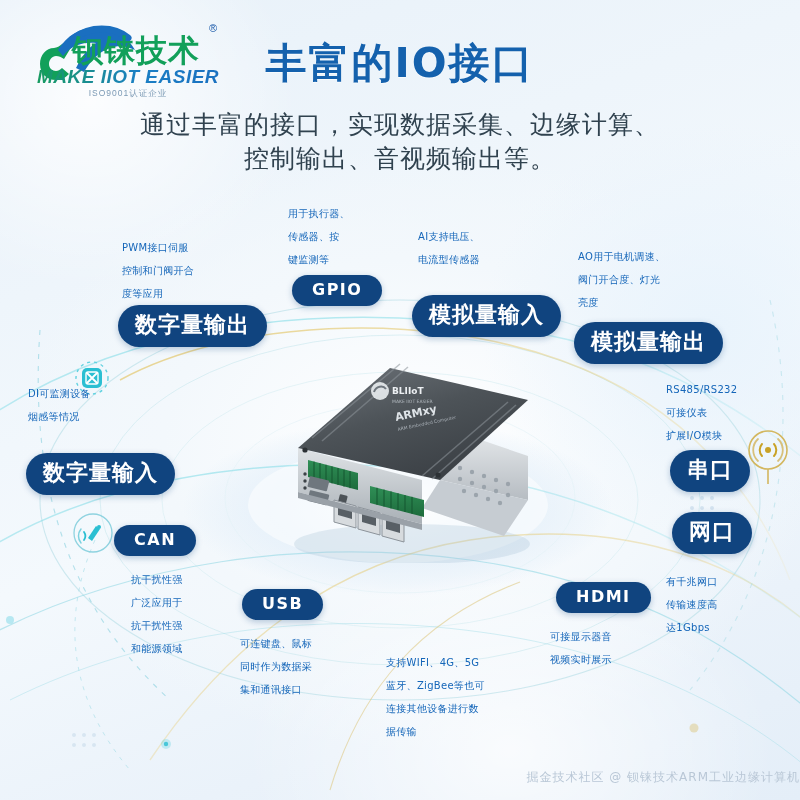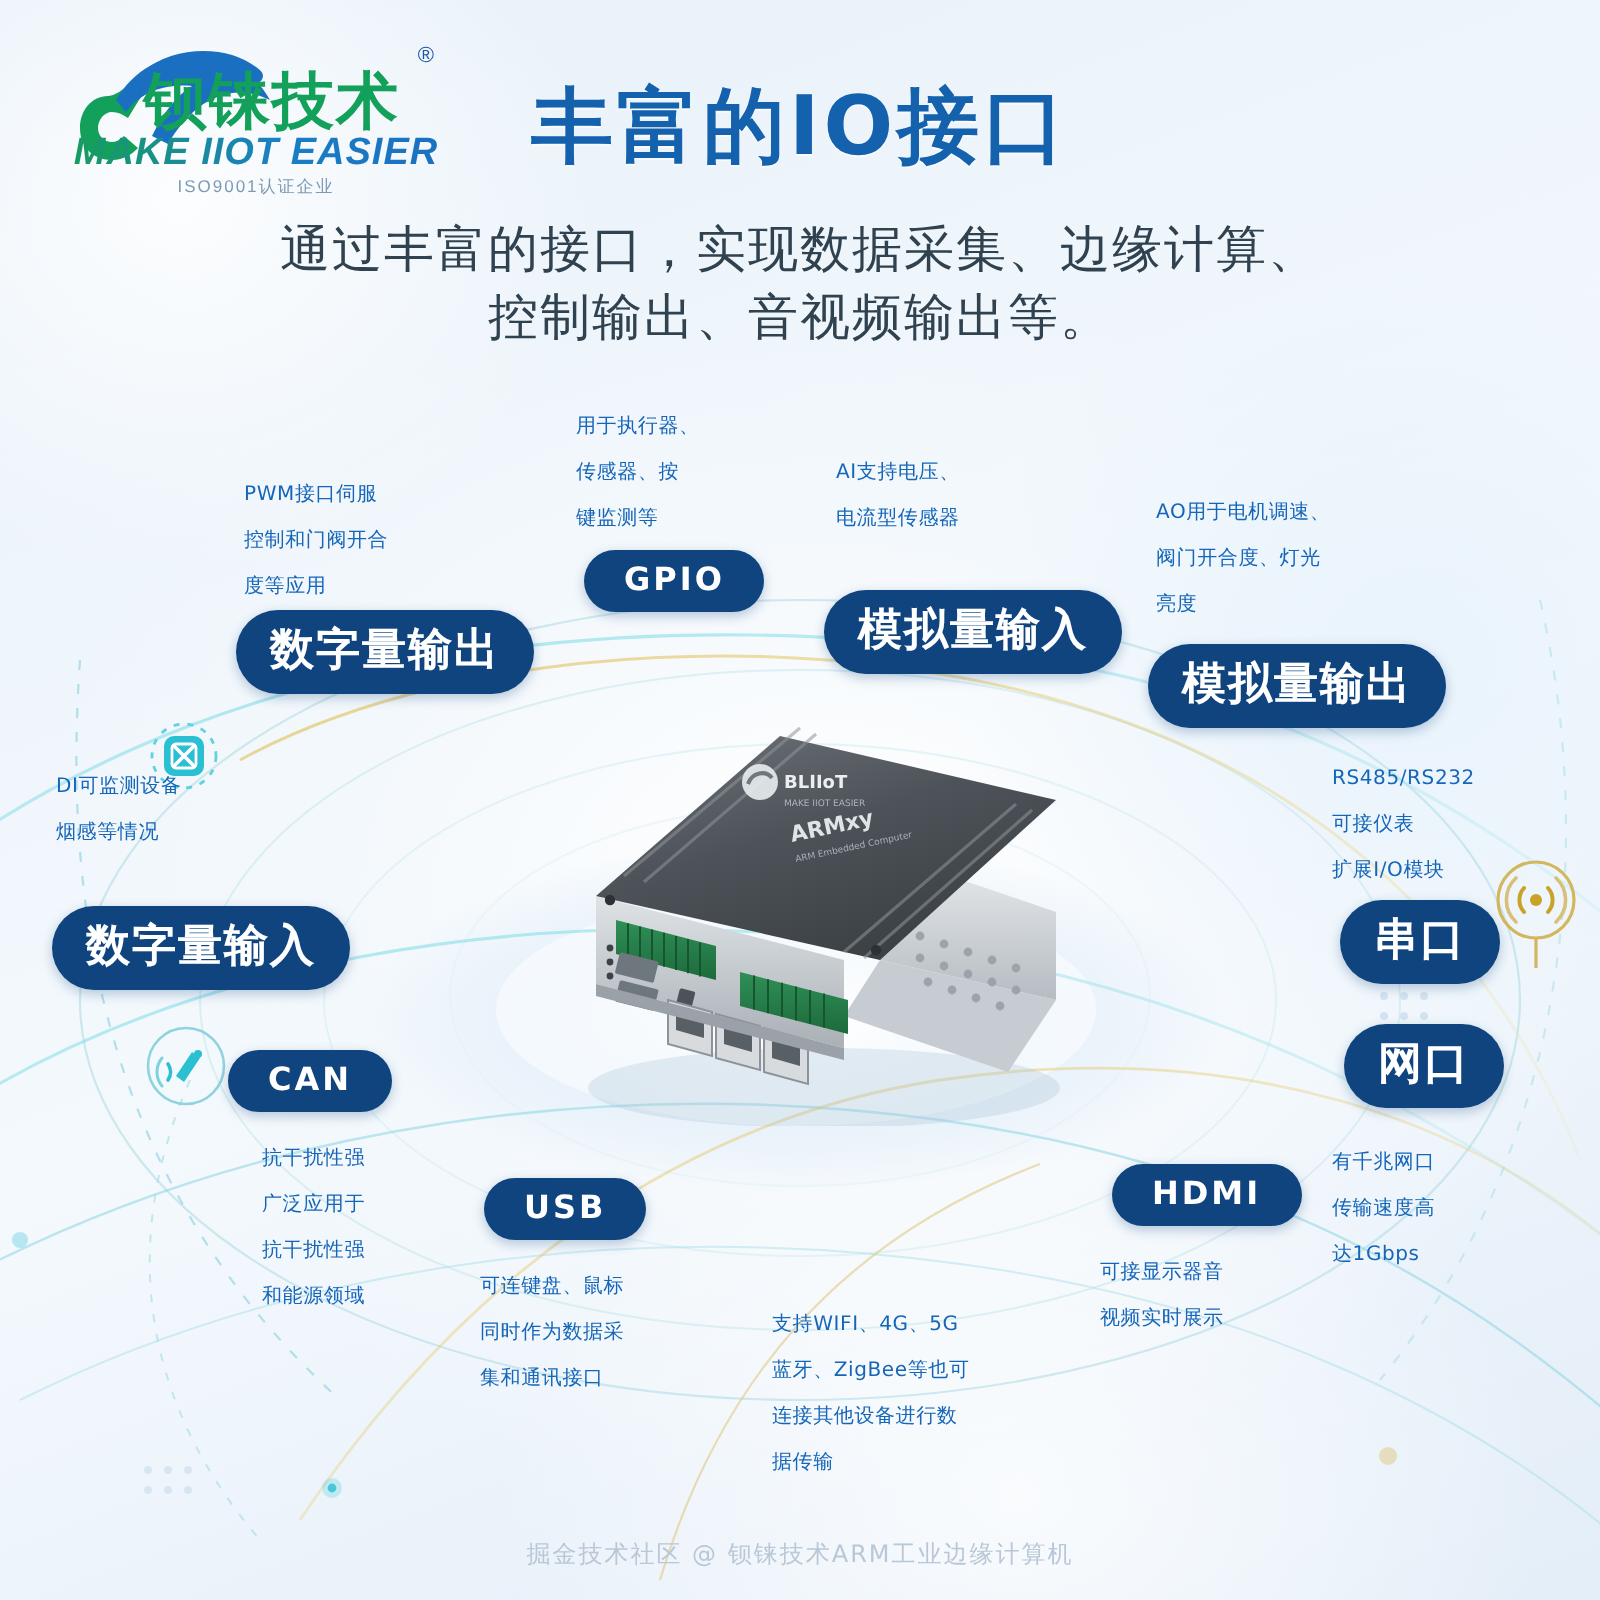--- a/index.html
+++ b/index.html
@@ -61,21 +61,21 @@
            box-shadow:0 2px 6px rgba(16,68,127,.28);
            font-family:"DejaVu Sans","Liberation Sans",sans-serif; }
   .badge.cn { font-size:22px; padding:5px 17px 7px; }
   .badge.en { font-size:16px; padding:5px 20px 7px; letter-spacing:1.5px; }
 
   
   .ico { position:absolute; }
 
   
   .device { position:absolute; left:272px; top:348px; width:268px; height:215px; }
-  .watermark { position:absolute; left:0; right:0; bottom:14px; text-align:center;
+  .watermark { position:absolute; left:0; right:0; bottom:14px; text-align:right;
                font-size:12px; color:#b9c7d6; letter-spacing:1px;
                font-family:"DejaVu Sans","Liberation Sans",sans-serif; }
 </style>
 </head>
 <body>
 
 <div id="stage">
 
   <div class="deco">
     <div class="glow-a"></div>

